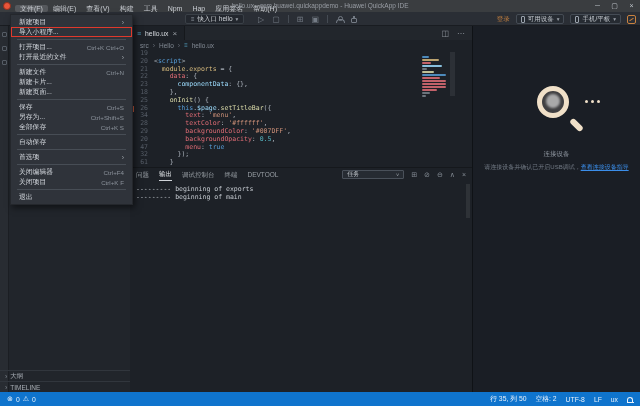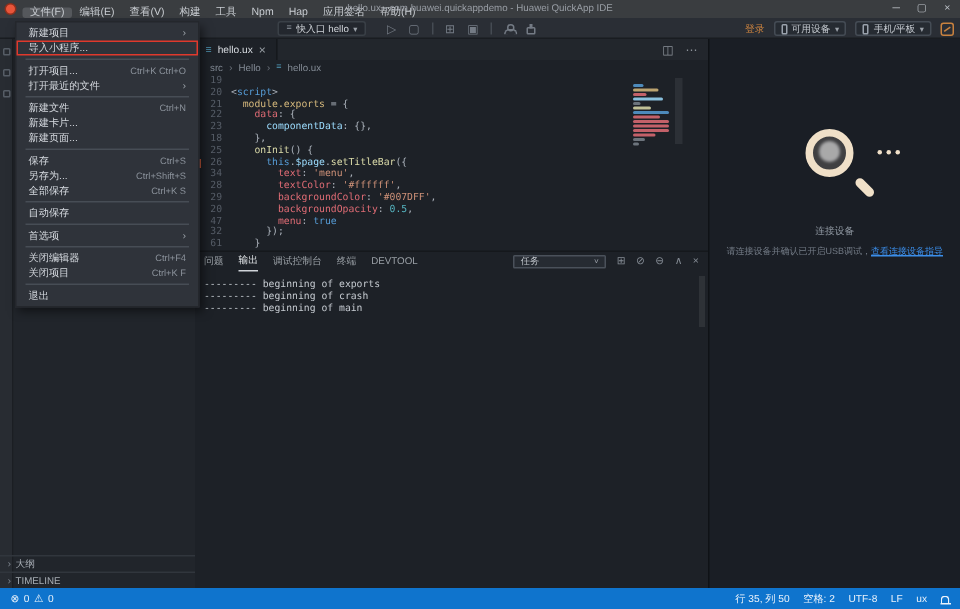--- a/index.html
+++ b/index.html
@@ -276,21 +276,20 @@
           </div>
           <span class="panel-icon">⊞</span>
           <span class="panel-icon">⊘</span>
           <span class="panel-icon">⊖</span>
           <span class="panel-icon">∧</span>
           <span class="panel-icon">×</span>
         </div>
       </div>
       <div id="panel-body">
           <div>--------- beginning of exports</div>
-          <div>--------- beginning of crash</div>
           <div>--------- beginning of main</div>
         </div>
       <div id="panel-scroll"></div>
     </div>
   </div>
 
   <div id="device-panel">
     <div id="mag-wrap">
       <div id="mag-circle"></div>
       <div id="mag-handle"></div>

